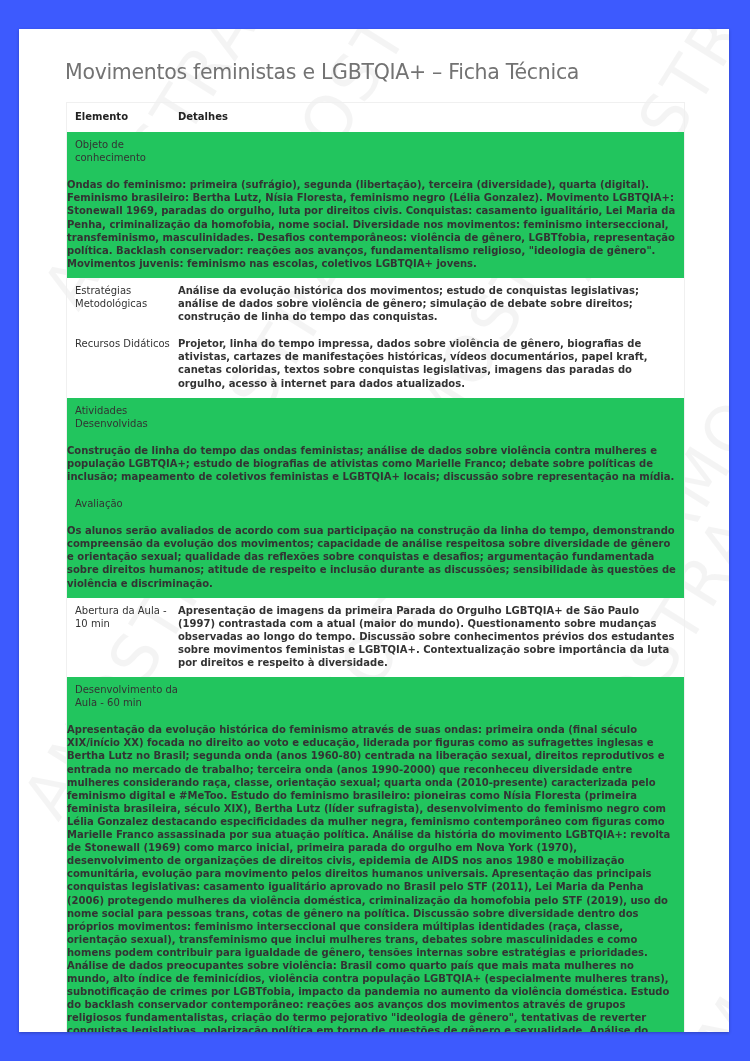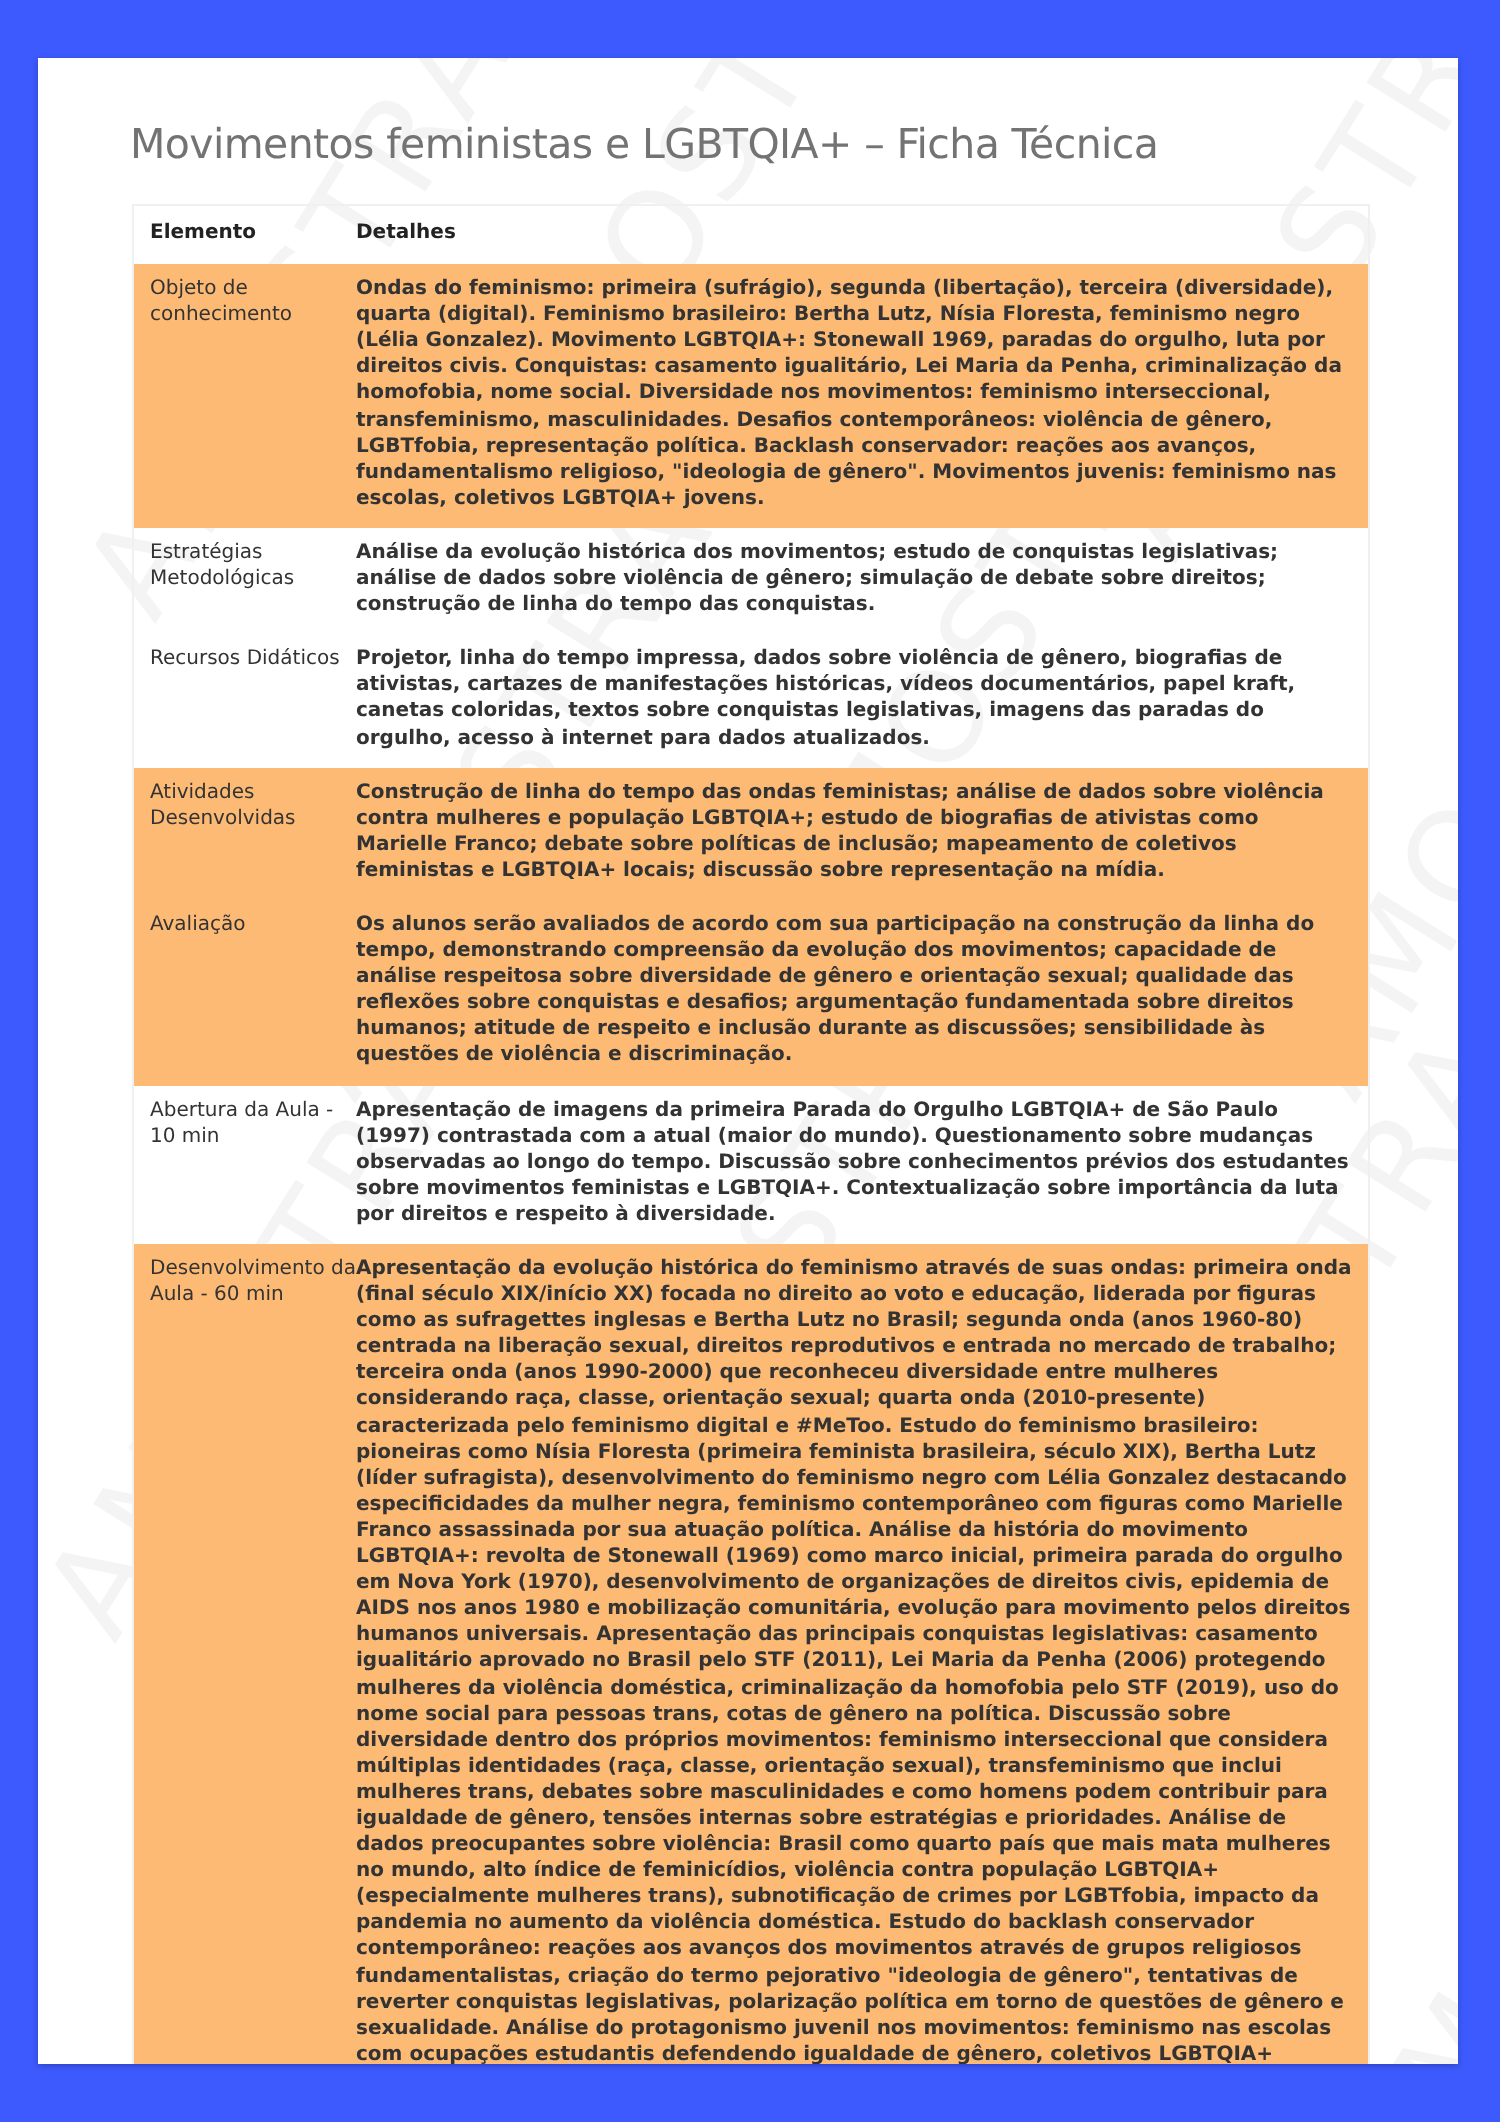--- a/index.html
+++ b/index.html
@@ -33,21 +33,21 @@
       font-size: 20.5px; font-weight: 400; color: #737373;
       letter-spacing: -0.3px;
     }
     .table {
       position: absolute; left: 47px; top: 73px; width: 619px;
       border: 1px solid #f0f0f0;
       font-size: 10px; color: #333;
       line-height: 13.1px;
     }
     .row { display: flex; }
-    .row.alt { background: #fdba74; }
+    .row.alt { background: #22c55e; flex-direction: column; }
     .cell-el { width: 111px; padding: 6px 0 8px 8px; flex-shrink: 0; }
     .cell-det { flex: 1; padding: 6px 8px 8px 0; font-weight: bold; }
     .row.head .cell-el, .row.head .cell-det {
       font-weight: bold; color: #222; padding-top: 7px; padding-bottom: 9px;
     }
   </style>
 </head>
 <body>
 
 <div class="card">

